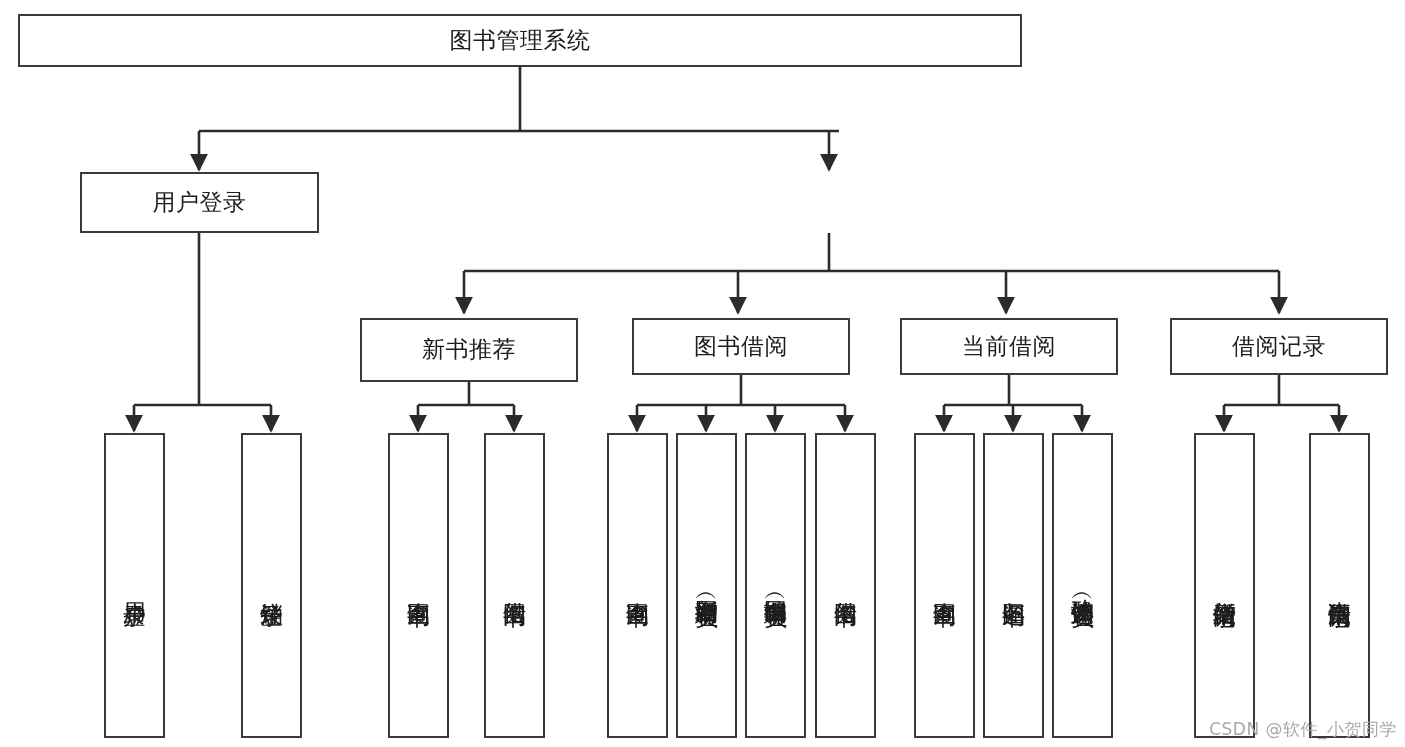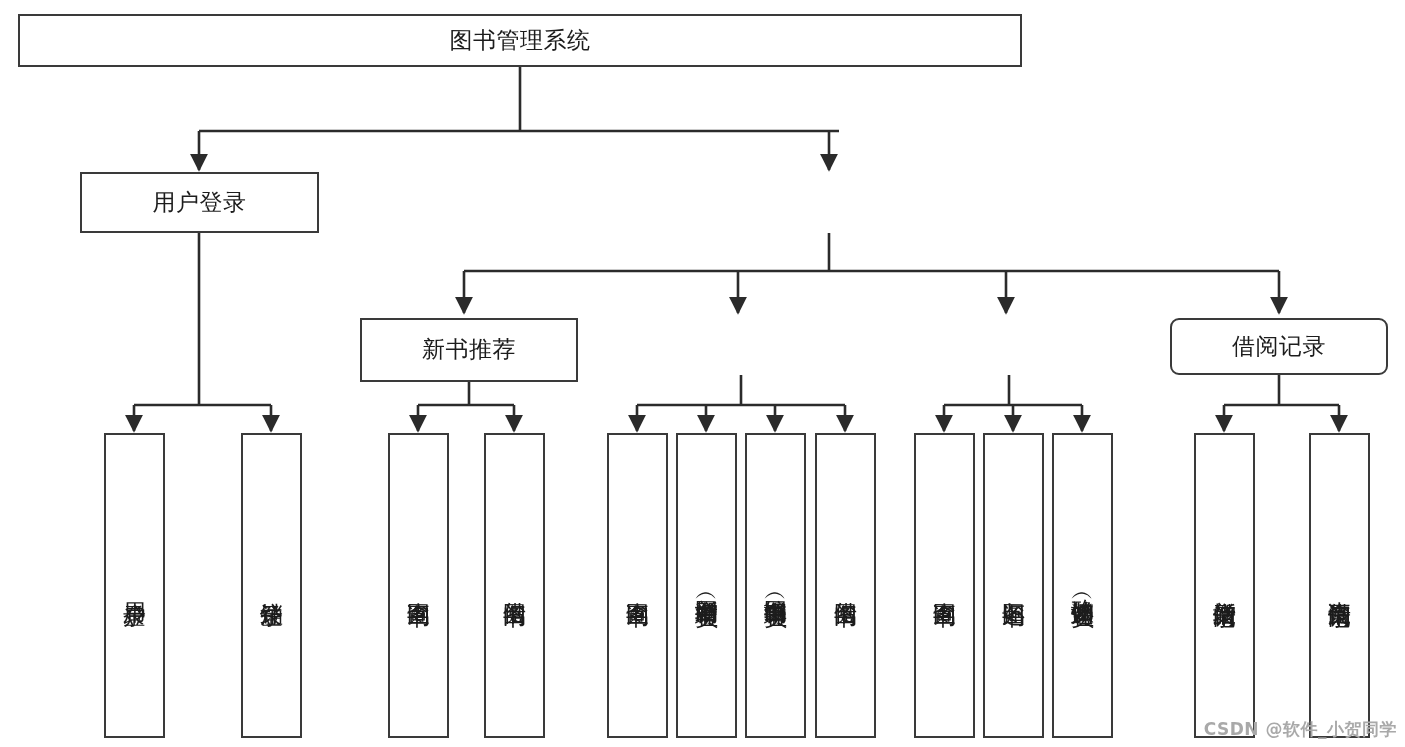--- a/index.html
+++ b/index.html
@@ -59,21 +59,20 @@
   #watermark {
     position: absolute;
     right: 8px;
     bottom: 6px;
     font-size: 17px;
     color: #a9a9a9;
     letter-spacing: 0.5px;
     z-index: 3;
     white-space: nowrap;
     font-family: "DejaVu Sans", "Liberation Sans", sans-serif;
-    font-weight: bold;
   }
 </style>
 </head>
 <body>
 
 <div id="diagram-root">
 
   <svg id="diagram-svg" viewBox="0 0 1405 747" xmlns="http://www.w3.org/2000/svg">
     <defs>
       <marker id="arrow" viewBox="0 0 10 10" refX="9" refY="5" markerWidth="7" markerHeight="7" orient="auto-start-reverse">
@@ -130,21 +129,27 @@
     <span>图书管理系统</span>
   </div>
 
   <div class="node horiz" style="left:80px; top:172px; width:239px; height:61px;">
     <span>用户登录</span>
   </div>
 
   <div class="node horiz" style="left:360px; top:318px; width:218px; height:64px;">
     <span>新书推荐</span>
   </div>
-  <div class="node horiz" style="left:1170px; top:318px; width:218px; height:57px;border-radius:9px;">
+  <div class="node horiz" style="left:632px; top:318px; width:218px; height:57px;">
+    <span>图书借阅</span>
+  </div>
+  <div class="node horiz" style="left:900px; top:318px; width:218px; height:57px;">
+    <span>当前借阅</span>
+  </div>
+  <div class="node horiz" style="left:1170px; top:318px; width:218px; height:57px;">
     <span>借阅记录</span>
   </div>
 
   <div class="node vert" style="left:104px; top:433px; width:61px; height:305px;">
     <span class="vtext">用户登录</span>
   </div>
   <div class="node vert" style="left:241px; top:433px; width:61px; height:305px;">
     <span class="vtext">注销登录</span>
   </div>
 

